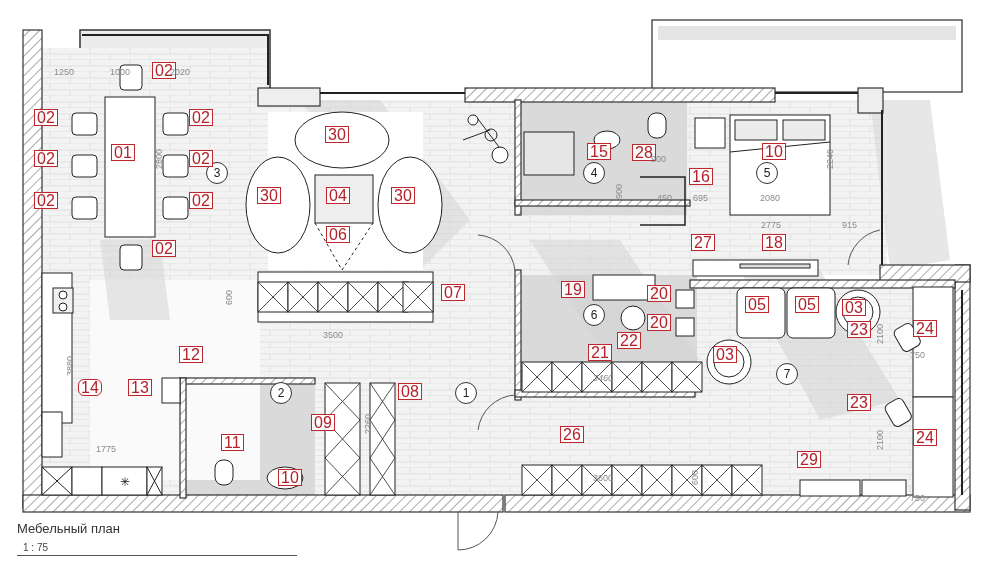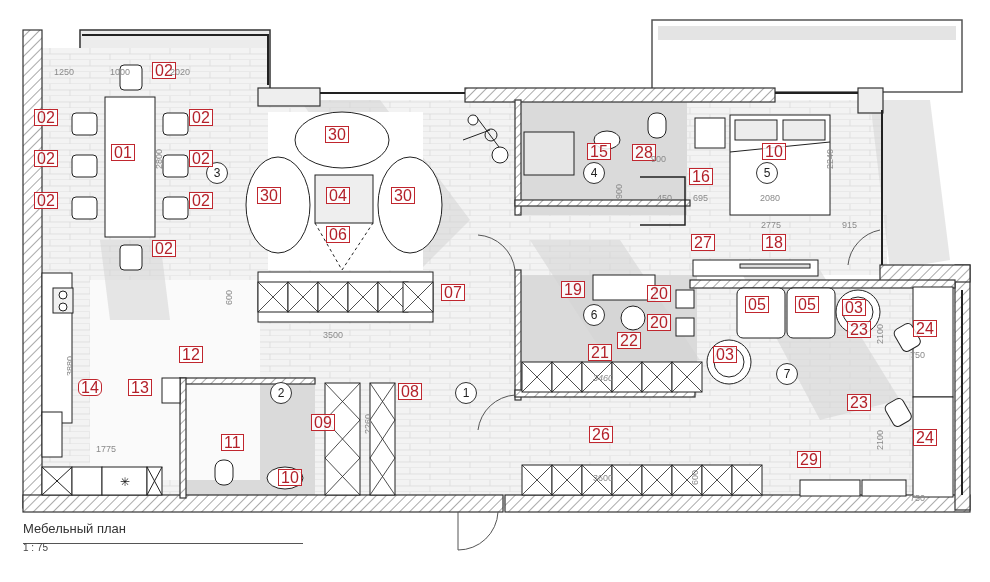--- a/index.html
+++ b/index.html
@@ -2,21 +2,21 @@
 <html><head>
 <meta charset="utf-8">
 <style>
   html,body{margin:0;padding:0;background:#fff;}
   body{width:990px;height:582px;position:relative;overflow:hidden;font-family:"Liberation Sans",sans-serif;}
   #plan{position:absolute;left:0;top:0;width:990px;height:582px;}
   .tag{position:absolute;border:1px solid #c0262e;color:#b3212a;background:rgba(255,255,255,0.85);font-size:16px;line-height:13px;padding:1px 2px;font-family:Liberation Sans, sans-serif;text-align:center;min-width:14px;}
   .room{position:absolute;width:20px;height:20px;border:1px solid #333;border-radius:50%;background:#fff;font-size:12px;line-height:20px;text-align:center;color:#222;}
   .dim{position:absolute;font-size:9px;color:#8a8a8a;font-family:"Liberation Sans",sans-serif;}
   .dim.v{writing-mode:vertical-rl;transform:rotate(180deg);}
-  .caption{position:absolute;left:23px;top:521px;font-size:13px;color:#333;width:280px;border-bottom:1px solid #555;padding-bottom:7px;}
+  .caption{position:absolute;left:17px;top:521px;font-size:13px;color:#333;width:280px;border-bottom:1px solid #555;padding-bottom:19px;}
   .scale{position:absolute;left:23px;top:542px;font-size:10px;color:#444;}
 </style>
 </head>
 <body>
 
 <svg id="plan" viewBox="0 0 990 582" xmlns="http://www.w3.org/2000/svg">
   <defs>
     <pattern id="hatch" width="7" height="7" patternUnits="userSpaceOnUse" patternTransform="rotate(45)">
       <rect width="7" height="7" fill="#fff"></rect>
       <line x1="0" y1="0" x2="0" y2="7" stroke="#555" stroke-width="1"></line>
@@ -252,21 +252,21 @@
     <div class="tag" style="left: 617px; top: 332px;">22</div>
     <div class="tag" style="left: 745px; top: 296px;">05</div>
     <div class="tag" style="left: 795px; top: 296px;">05</div>
     <div class="tag" style="left: 842px; top: 299px;">03</div>
     <div class="tag" style="left: 847px; top: 321px;">23</div>
     <div class="tag" style="left: 713px; top: 346px;">03</div>
     <div class="tag" style="left: 913px; top: 320px;">24</div>
     <div class="tag" style="left: 913px; top: 429px;">24</div>
     <div class="tag" style="left: 847px; top: 394px;">23</div>
     <div class="tag" style="left: 797px; top: 451px;">29</div>
-    <div class="tag" style="left: 589px; top: 426px;">26</div>
+    <div class="tag" style="left: 560px; top: 426px;">26</div>
     <div class="tag" style="left: 179px; top: 346px;">12</div>
     <div class="tag" style="left: 128px; top: 379px;">13</div>
     <div class="tag" style="left: 78px; top: 379px; border-radius: 6px;">14</div>
     <div class="tag" style="left: 221px; top: 434px;">11</div>
     <div class="tag" style="left: 278px; top: 414px; margin-left: 33px;">09</div>
     <div class="tag" style="left: 278px; top: 433px; margin-top: 36px;">10</div>
     <div class="tag" style="left: 398px; top: 383px;">08</div>
     <div class="dim" style="left: 54px; top: 67px;">1250</div>
     <div class="dim" style="left: 110px; top: 67px;">1000</div>
     <div class="dim" style="left: 170px; top: 67px;">2020</div>

